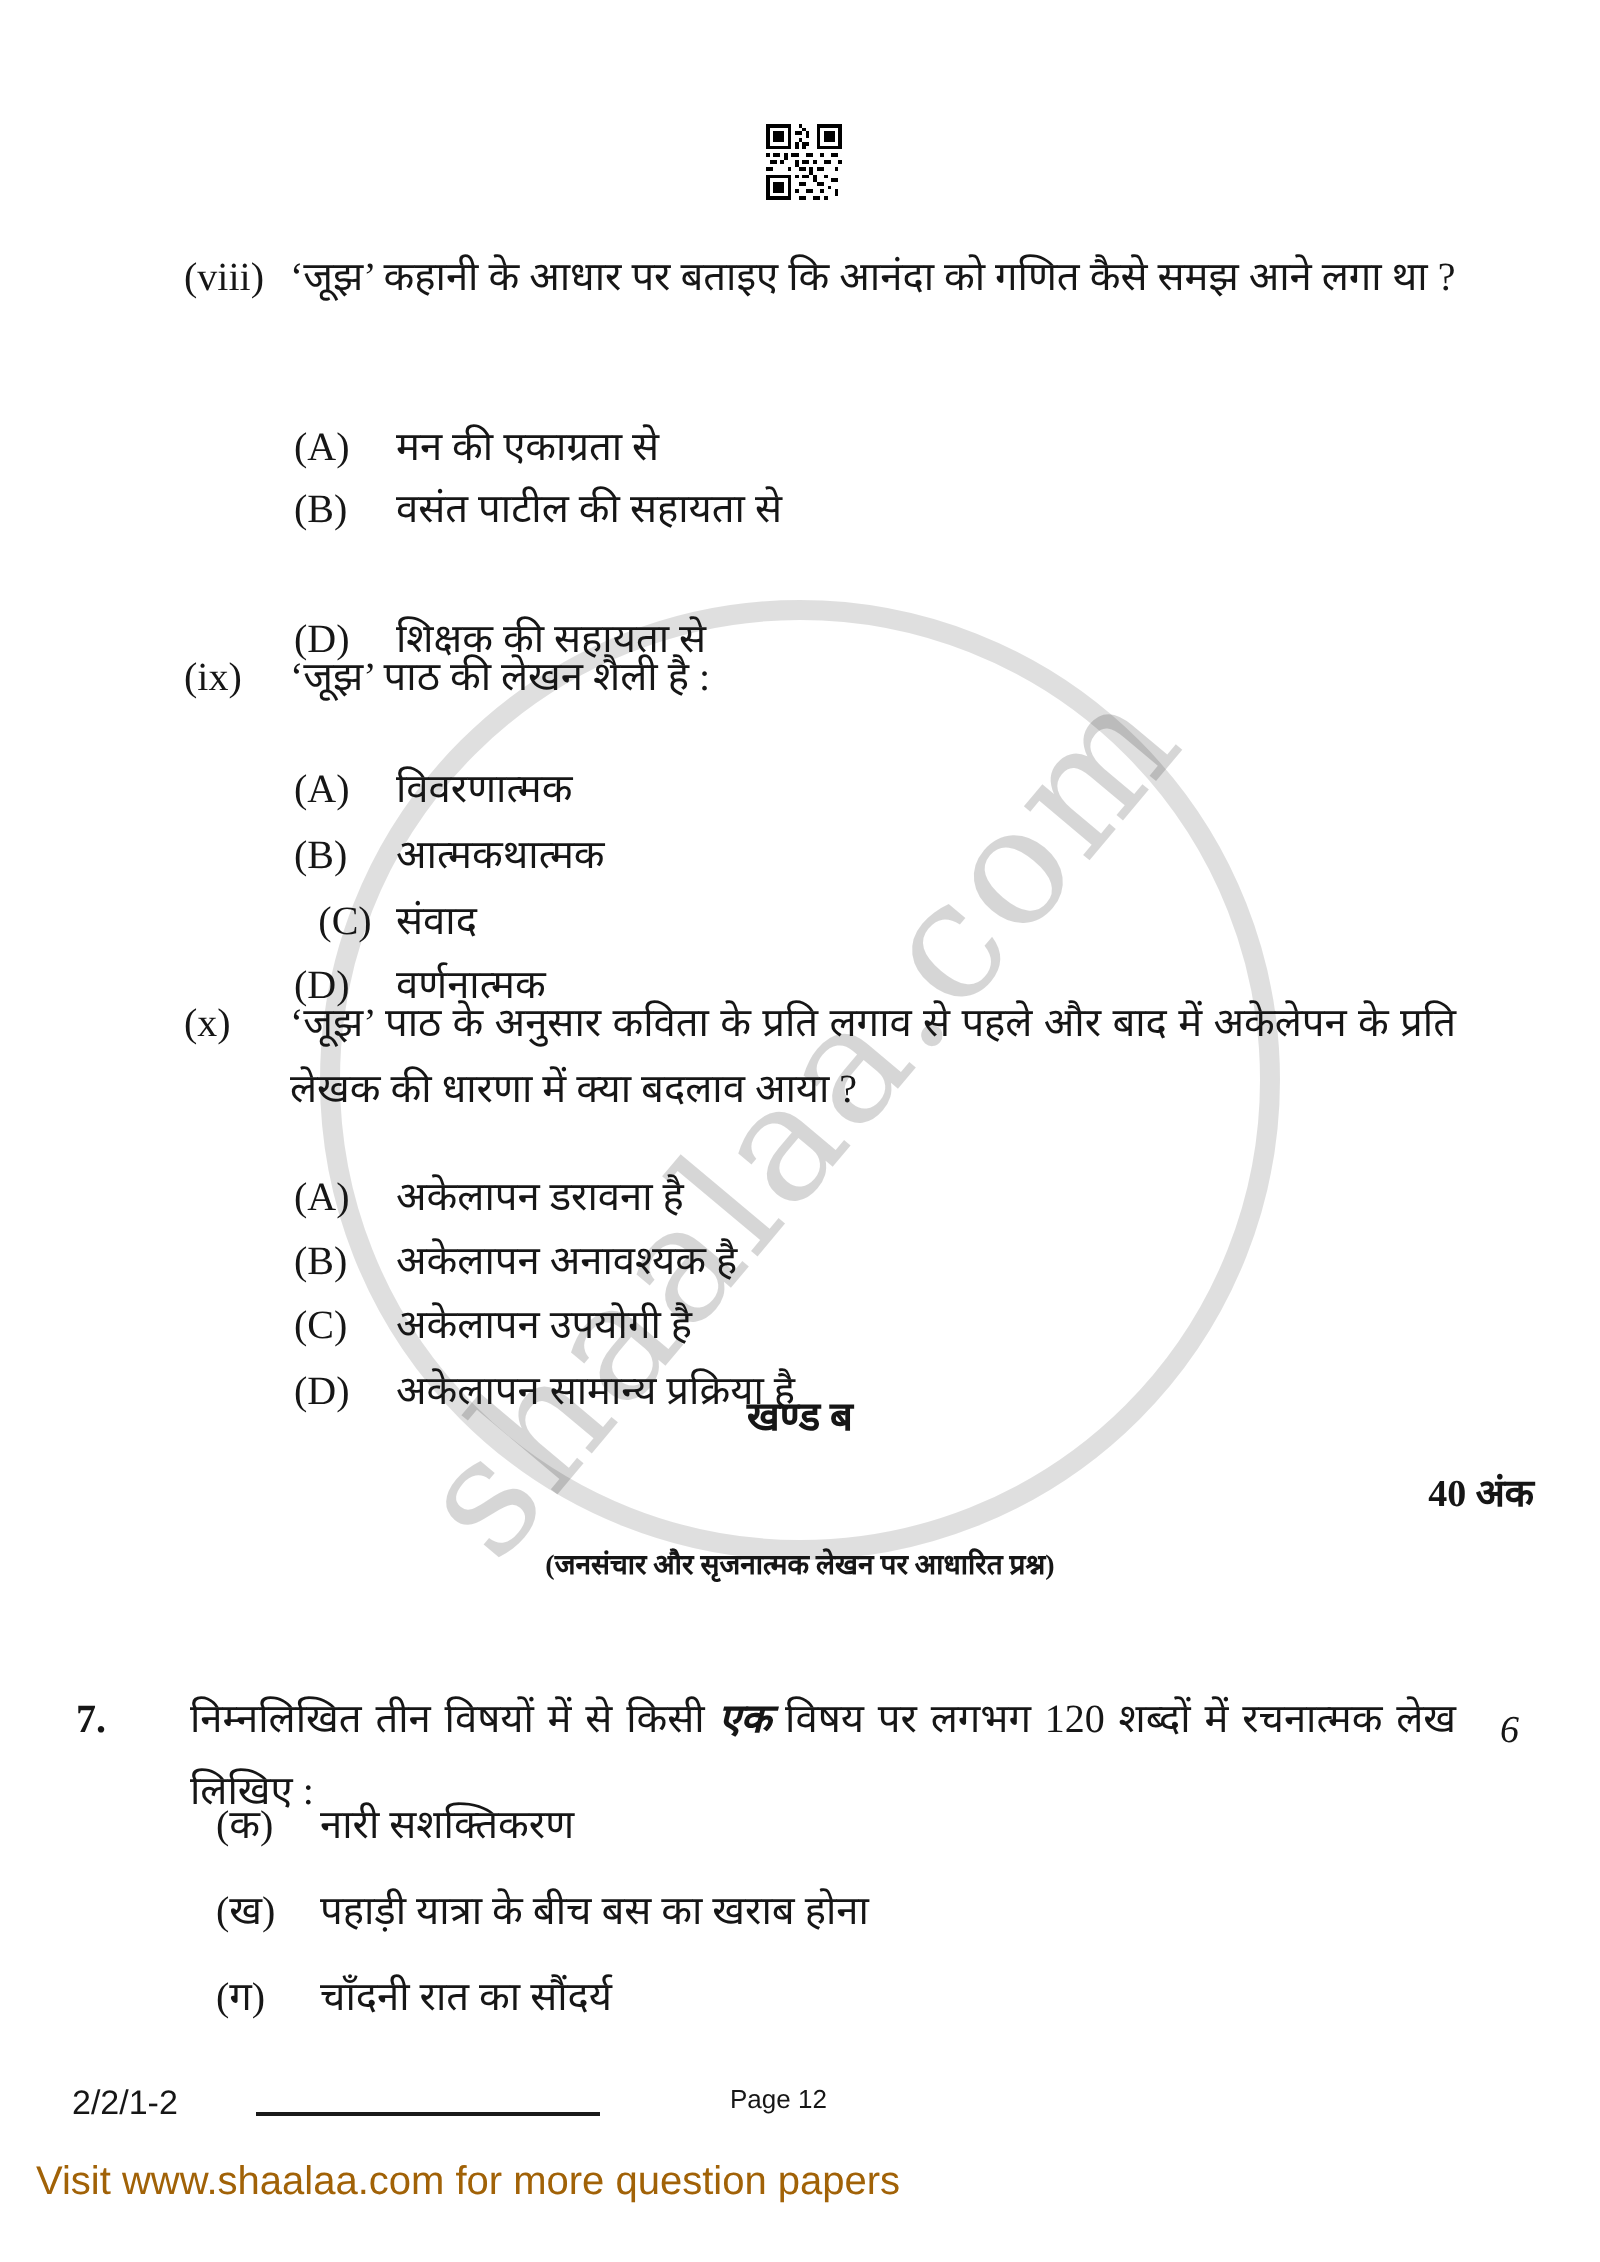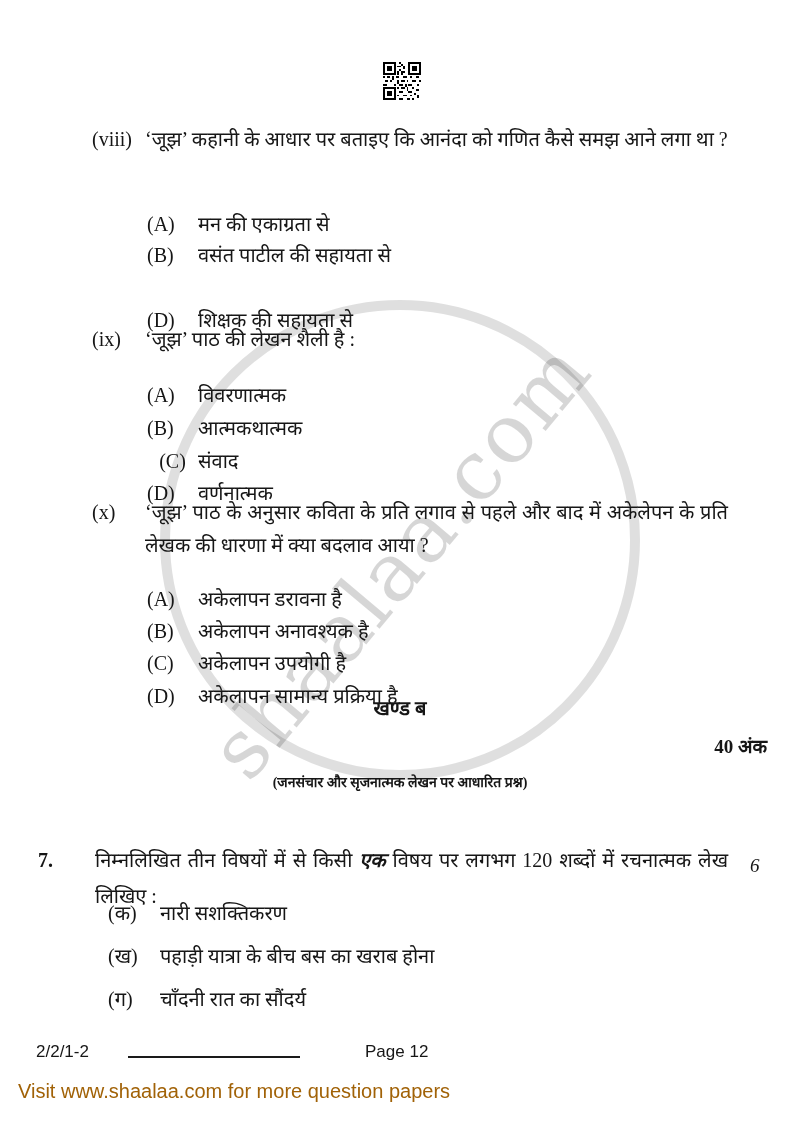--- a/index.html
+++ b/index.html
@@ -58,21 +58,21 @@
   #q-ix{top:303px;}
   #ix-a{top:336px;} #ix-b{top:369px;} #ix-c{top:402px;text-align:center;} #ix-d{top:434px;}
   #q-x{top:476px;}
   #x-a{top:540px;} #x-b{top:572px;} #x-c{top:604px;} #x-d{top:637px;}
   #t-ka{top:900px;} #t-kha{top:943px;} #t-ga{top:986px;}
 
   
   .sans{font-family:"Liberation Sans","DejaVu Sans",sans-serif;}
   #footer-code{position:absolute;left:36px;top:1042px;font-size:17px;}
   #footer-line{position:absolute;left:128px;top:1056px;width:172px;height:2px;background:#1a1a1a;}
-  #footer-page{position:absolute;left:365px;top:1042px;font-size:17px;text-align:center;}
+  #footer-page{position:absolute;left:365px;top:1042px;font-size:13px;text-align:center;}
   #visit-note{position:absolute;left:18px;top:1080px;font-size:20px;color:#a16207;}
 </style>
 </head>
 <body>
 
 <div class="page">
 
   <div id="wm-ring"></div>
   <div id="wm-text">shaalaa.com</div>
 

